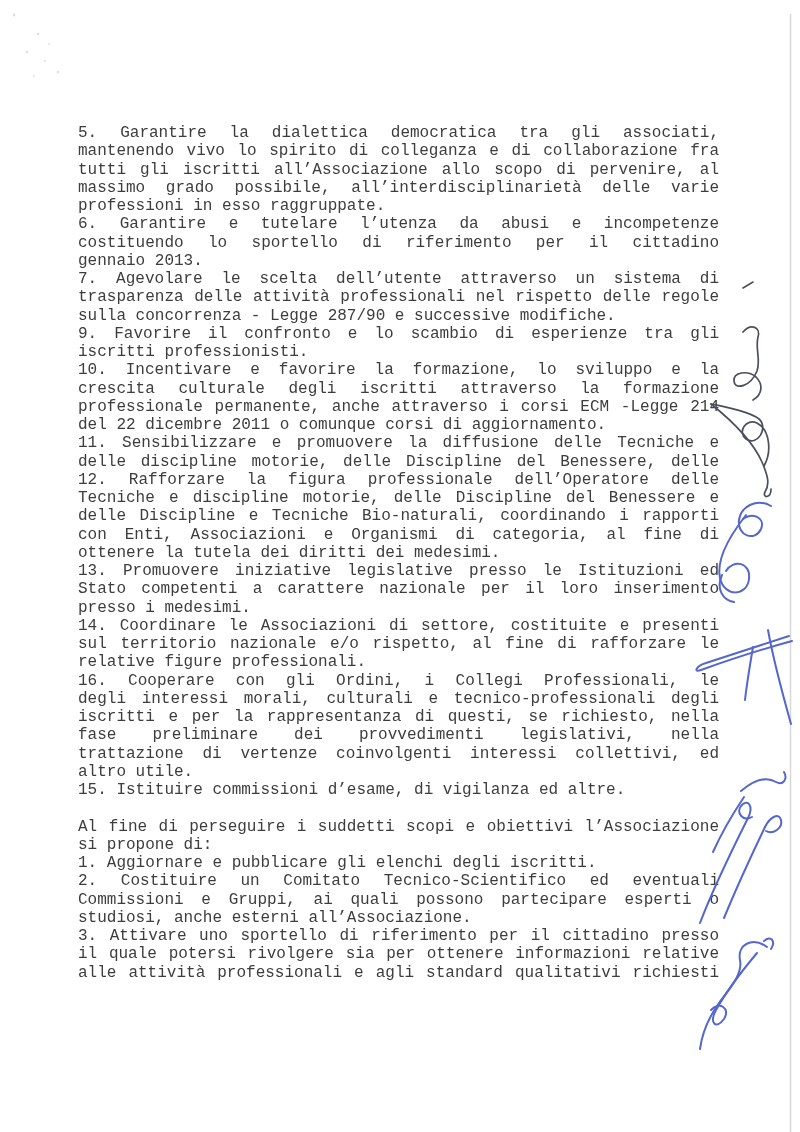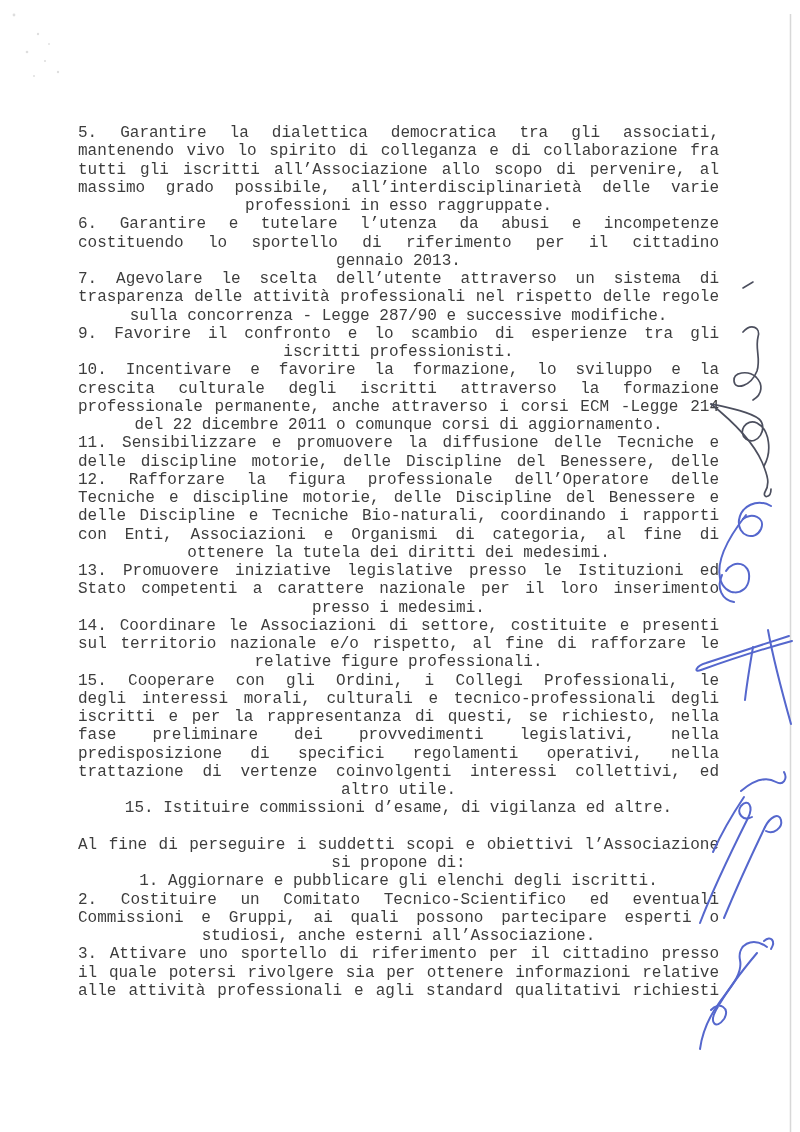--- a/index.html
+++ b/index.html
@@ -23,21 +23,21 @@
     left: 78px;
     top: 124px;
     width: 641px;
     color: var(--ink-text, #3d3d3d);
     font-size: 16px;
     line-height: 18.25px;
     letter-spacing: 0;
   }
   .line {
     white-space: normal;
-    text-align: center;
+    text-align: left;
     height: 18.25px;
     overflow: visible;
   }
   .line.j {
     text-align: justify;
     text-align-last: justify;
   }
   .overlay {
     position: absolute;
     left: 0;
@@ -80,25 +80,24 @@
       <div class="line j">Tecniche e discipline motorie, delle Discipline del Benessere e</div>
       <div class="line j">delle Discipline e Tecniche Bio-naturali, coordinando i rapporti</div>
       <div class="line j">con Enti, Associazioni e Organismi di categoria, al fine di</div>
       <div class="line">ottenere la tutela dei diritti dei medesimi.</div>
       <div class="line j">13. Promuovere iniziative legislative presso le Istituzioni ed</div>
       <div class="line j">Stato competenti a carattere nazionale per il loro inserimento</div>
       <div class="line">presso i medesimi.</div>
       <div class="line j">14. Coordinare le Associazioni di settore, costituite e presenti</div>
       <div class="line j">sul territorio nazionale e/o rispetto, al fine di rafforzare le</div>
       <div class="line">relative figure professionali.</div>
-      <div class="line j">15. Cooperare con gli Ordini, i Collegi Professionali, le</div>
+      <div class="line j">16. Cooperare con gli Ordini, i Collegi Professionali, le</div>
       <div class="line j">degli interessi morali, culturali e tecnico-professionali degli</div>
       <div class="line j">iscritti e per la rappresentanza di questi, se richiesto, nella</div>
       <div class="line j">fase preliminare dei provvedimenti legislativi, nella</div>
-      <div class="line j">predisposizione di specifici regolamenti operativi, nella</div>
       <div class="line j">trattazione di vertenze coinvolgenti interessi collettivi, ed</div>
       <div class="line">altro utile.</div>
       <div class="line">15. Istituire commissioni d’esame, di vigilanza ed altre.</div>
       <div class="line">&nbsp;</div>
       <div class="line j">Al fine di perseguire i suddetti scopi e obiettivi l’Associazione</div>
       <div class="line">si propone di:</div>
       <div class="line">1. Aggiornare e pubblicare gli elenchi degli iscritti.</div>
       <div class="line j">2. Costituire un Comitato Tecnico-Scientifico ed eventuali</div>
       <div class="line j">Commissioni e Gruppi, ai quali possono partecipare esperti o</div>
       <div class="line">studiosi, anche esterni all’Associazione.</div>

